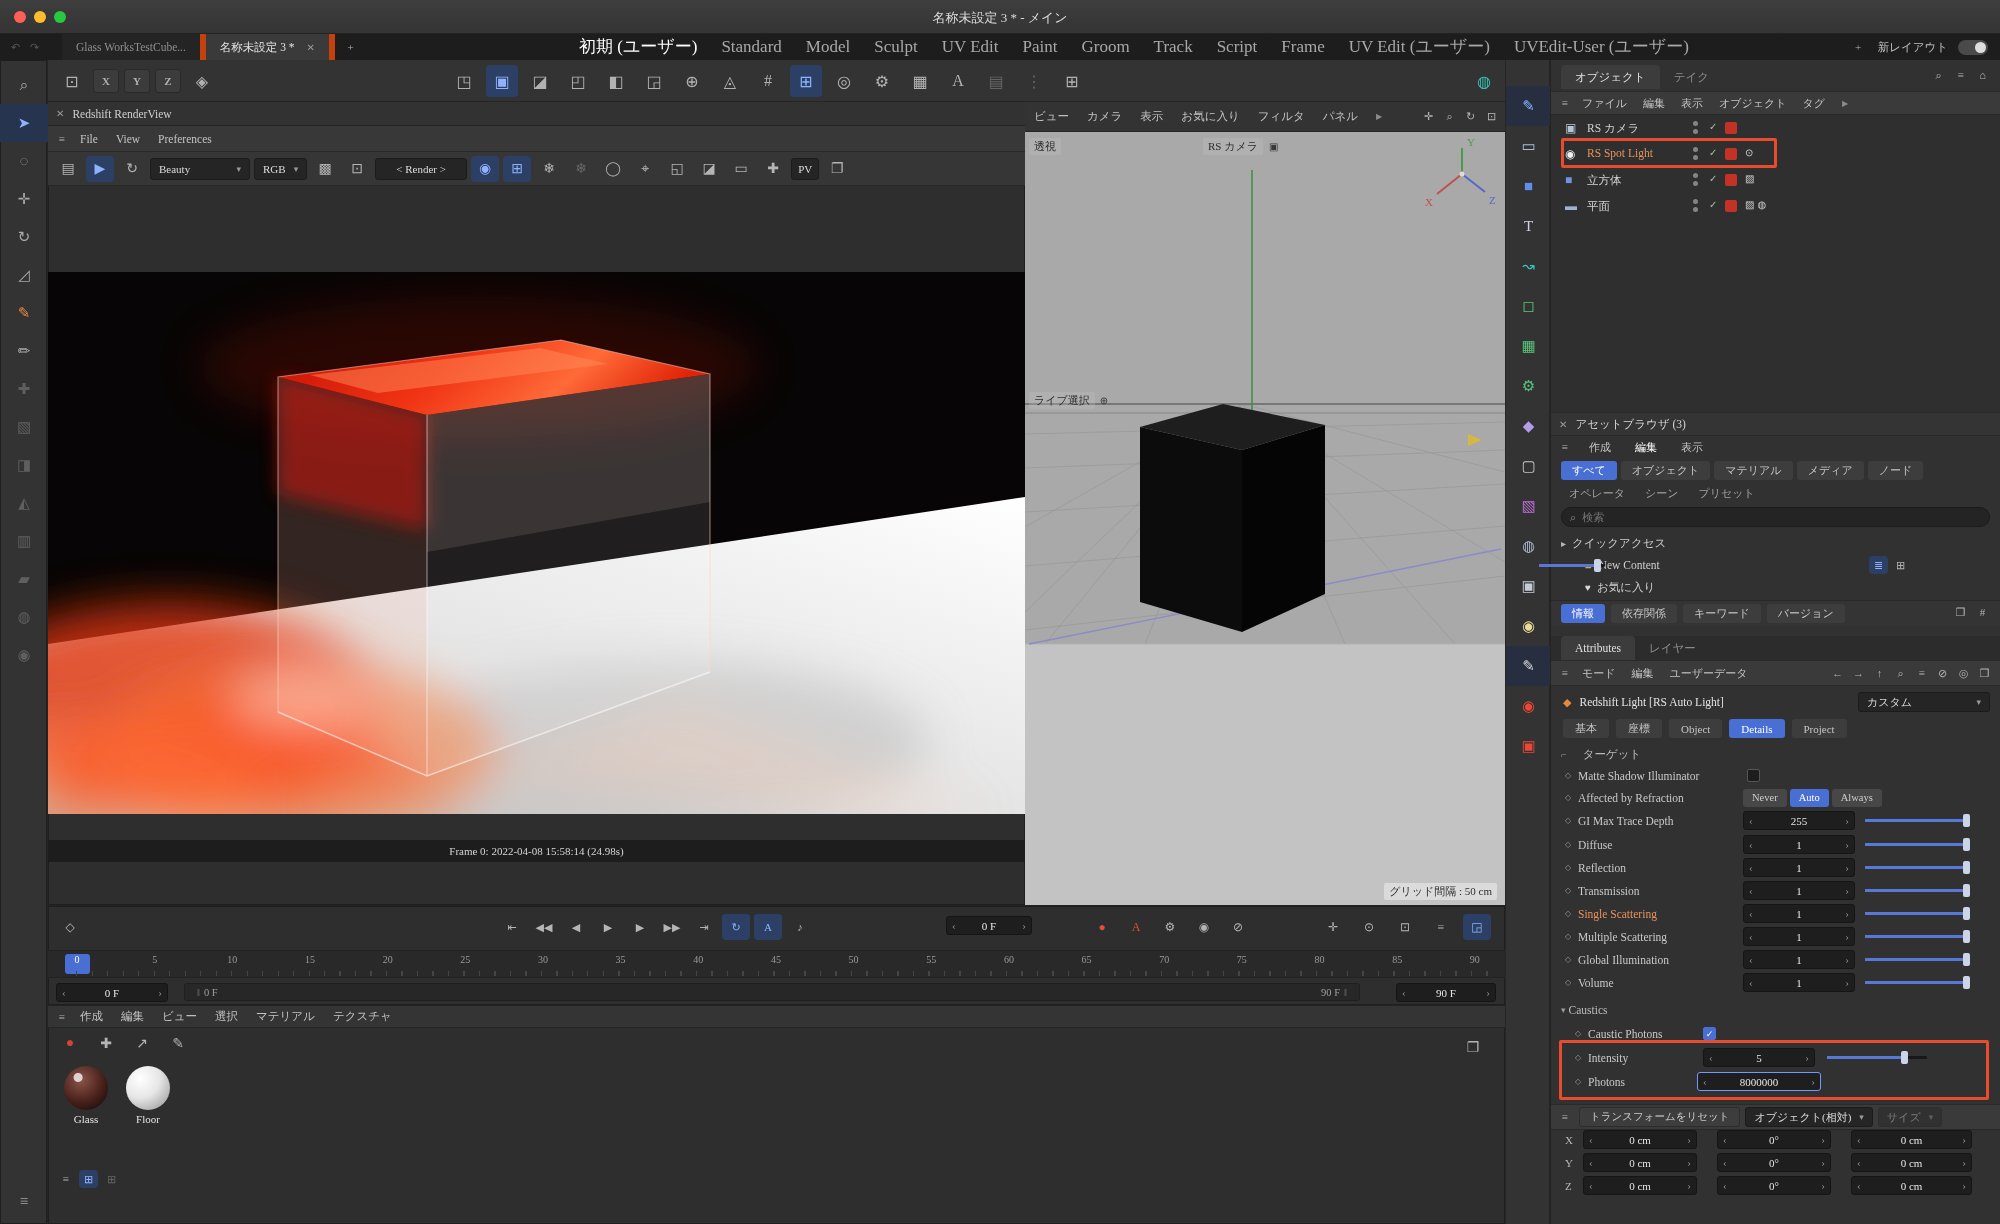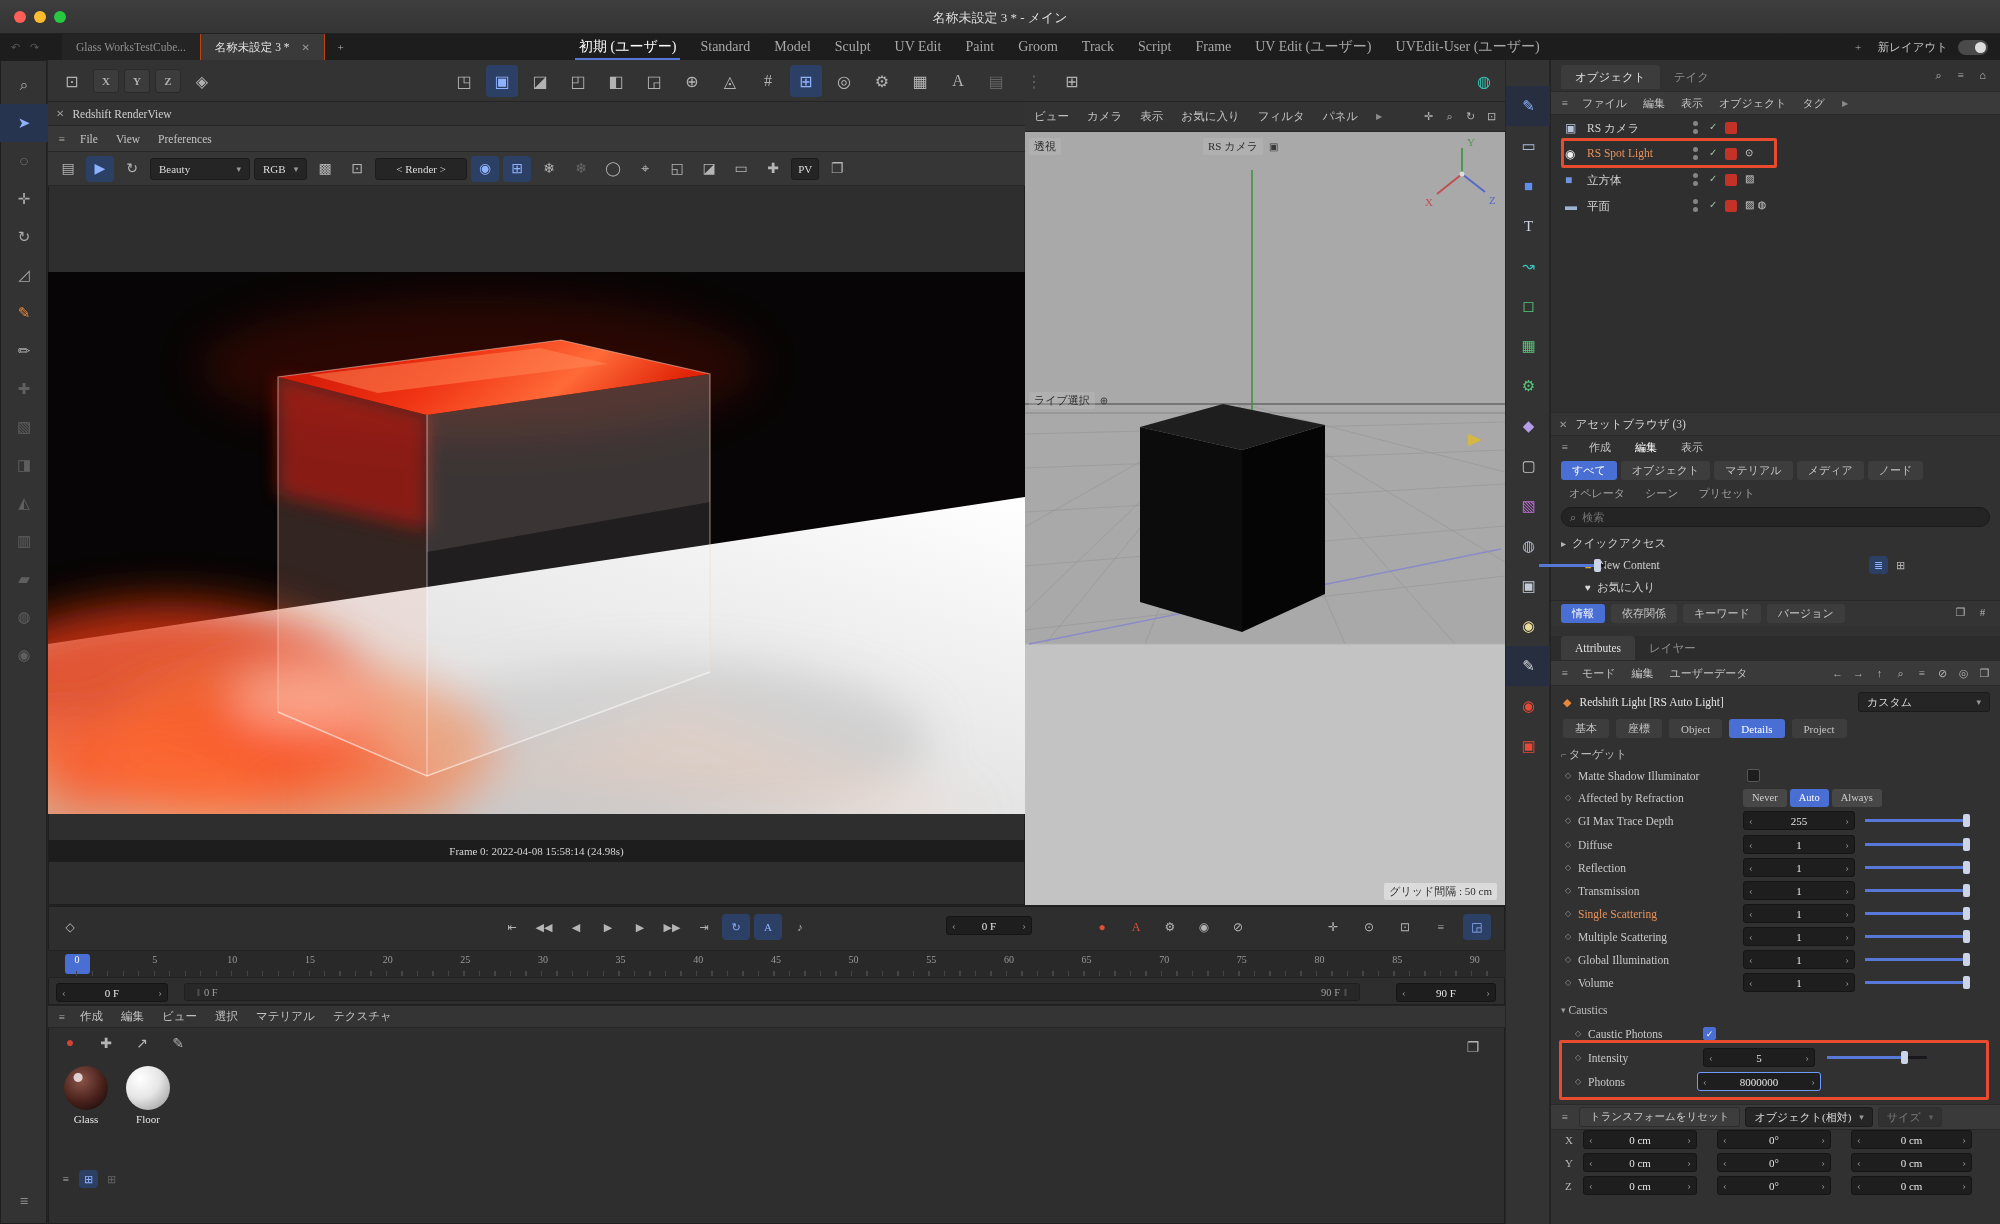--- a/index.html
+++ b/index.html
@@ -24,23 +24,23 @@
   .slider{position:relative;height:13px}
   .slider .tr{position:absolute;left:0;right:0;top:5px;height:3px;background:#17171c;border-radius:2px}
   .slider .fl{position:absolute;left:0;top:5px;height:3px;background:#5878d8}
   .slider .kn{position:absolute;top:0;width:7px;height:13px;background:#ccd4e8;border-radius:2px;transform:translateX(-4px)}
   
   .titlebar{left:0;top:0;width:2000px;height:34px;background:linear-gradient(#3e3e3e,#343434);border-bottom:1px solid #222}
   .titlebar .tt{position:absolute;left:0;right:0;top:9px;text-align:center;font-size:13px;color:#dcdcdc}
   .tl{width:12px;height:12px;border-radius:50%;margin-right:8px}
   
   .tabrow{left:0;top:34px;width:2000px;height:26px;background:#1d1d1d}
-  .doctab{height:26px;display:flex;align-items:center;padding:0 14px;font-size:11.5px;color:#8f8f8f;background:#242424;border-right:1px solid #c2410c}
+  .doctab{height:26px;display:flex;align-items:center;padding:0 14px;font-size:11.5px;color:#8f8f8f;background:#242424;border-right:6px solid #c2410c}
   .doctab.act{background:#3a3a3a;color:#e2e2e2}
-  .ltab{padding:3px 4px 2px;font-size:14px;color:#a8a8a8;border-bottom:2px solid transparent;white-space:nowrap}
+  .ltab{padding:3px 4px 2px;font-size:17px;color:#a8a8a8;border-bottom:2px solid transparent;white-space:nowrap}
   .ltab.act{color:#fff;border-bottom-color:#5878d8}
   .toggle{width:30px;height:15px;border-radius:8px;background:#4a4a4a;position:relative}
   .toggle::after{content:"";position:absolute;right:2px;top:2px;width:11px;height:11px;border-radius:50%;background:#ddd}
   
   .toolbar{left:48px;top:60px;width:1457px;height:42px;background:#333;border-bottom:1px solid #242424}
   .tb-ic{width:32px;height:32px;display:flex;align-items:center;justify-content:center;border-radius:4px;font-size:16px;color:#b2b2b2;flex:none}
   .tb-ic.act{background:#2c4066;color:#8fb2ff}
   .axisbtn{width:26px;height:24px;display:flex;align-items:center;justify-content:center;background:#3c3c3c;border:1px solid #2a2a2a;border-radius:3px;font-size:11px;font-weight:bold;color:#b0b0b0;flex:none}
   
   .leftstrip{left:0;top:60px;width:48px;height:1164px;background:#333;border-right:1px solid #262626}
@@ -709,21 +709,21 @@
     </div>
     <div class="rp-row" style="top:657px;height:23px;gap:7px;padding-left:12px">
       <span class="dtab">基本</span>
         <span class="dtab">座標</span>
         <span class="dtab">Object</span>
         <span class="dtab act">Details</span>
         <span class="dtab">Project</span>
     </div>
     <div class="rp-row" style="top:685px;height:18px">
       <span style="margin-left:10px;color:#9a9a9a;font-size:10px">⌐</span>
-      <span class="sect" style="margin-left:2px">ターゲット</span>
+      <span class="sect" style="margin-left:16px">ターゲット</span>
     </div>
 
     <div class="prow" style="top:704px">
       <span class="dia">◇</span>
       <span class="plbl">Matte Shadow Illuminator</span>
       <span class="chk ab" style="left:196px"></span>
     </div>
     <div class="prow" style="top:726px">
       <span class="dia">◇</span>
       <span class="plbl">Affected by Refraction</span>

